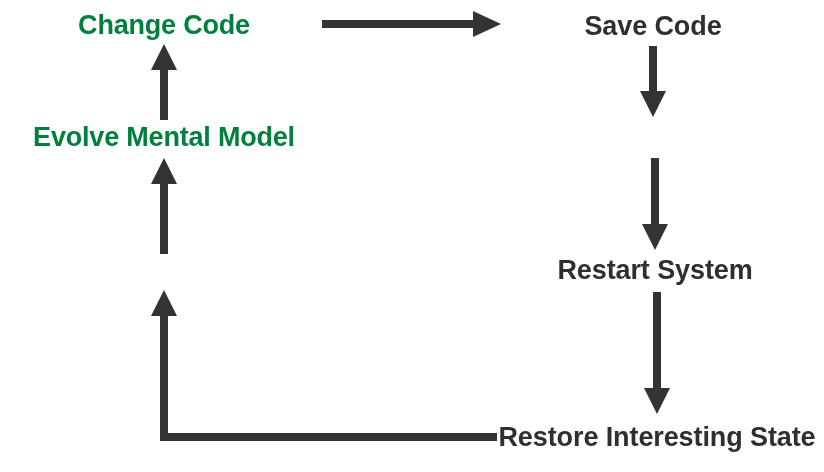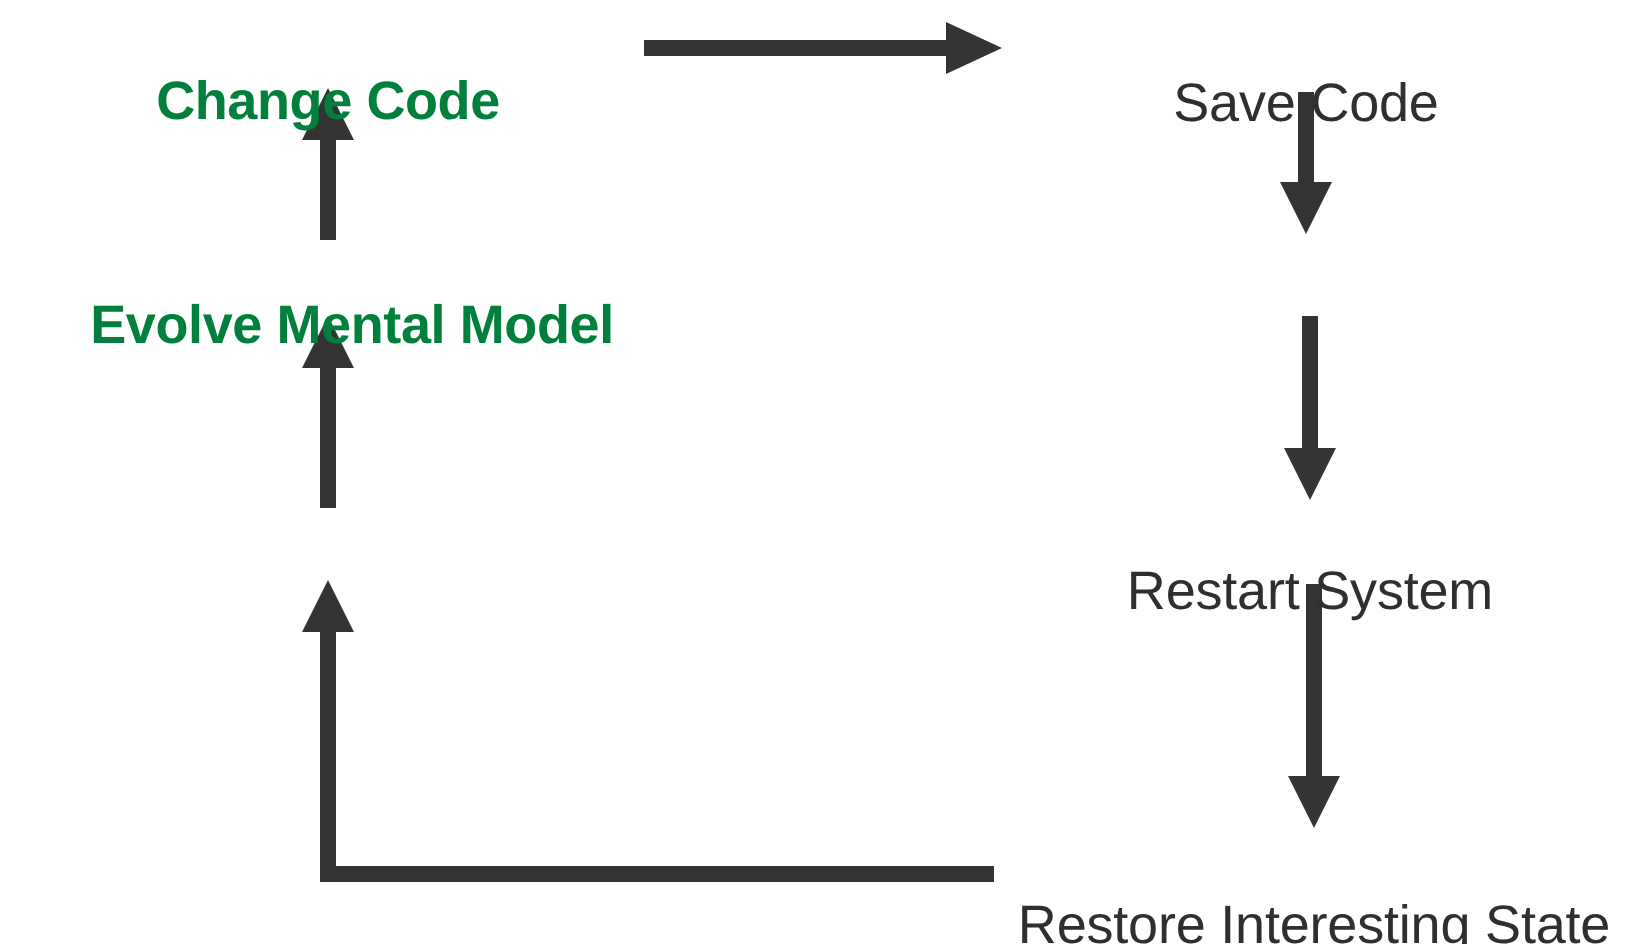--- a/index.html
+++ b/index.html
@@ -23,31 +23,30 @@
     left: 0;
     top: 0;
     width: 824px;
     height: 472px;
   }
   .node-label {
     position: absolute;
     white-space: nowrap;
     transform: translate(-50%, -50%);
     line-height: 1;
-    margin-top: 26px;
   }
   .node-label.mental {
     color: #00803c;
     font-weight: bold;
     font-size: 27px;
     letter-spacing: -0.2px;
   }
   .node-label.system {
     color: #2f2f2f;
-    font-weight: normal;
+    font-weight: bold;
     font-size: 27px;
     letter-spacing: -0.1px;
   }
 </style>
 </head>
 <body>
 
 <div id="diagram-root">
 
   <svg id="flow-svg" viewBox="0 0 824 472" xmlns="http://www.w3.org/2000/svg">
@@ -83,21 +82,21 @@
     </g>
 
     <g>
       <path d="M 497 437 L 164 437 L 164 300" fill="none" stroke="#333333" stroke-width="8" stroke-linecap="butt" stroke-linejoin="miter"></path>
       <polygon points="164,290 151,316 177,316" fill="#333333"></polygon>
     </g>
   </svg>
 
   <div class="node-label mental" style="left:164px; top:25px;">Change Code</div>
 
-  <div class="node-label mental" style="left:176px; top:137px;">Evolve Mental Model</div>
+  <div class="node-label mental" style="left:164px; top:137px;">Evolve Mental Model</div>
 
 
   <div class="node-label system" style="left:653px; top:26px;">Save Code</div>
 
 
   <div class="node-label system" style="left:655px; top:270px;">Restart System</div>
 
   <div class="node-label system" style="left:657px; top:437px;">Restore Interesting State</div>
 
 </div>

